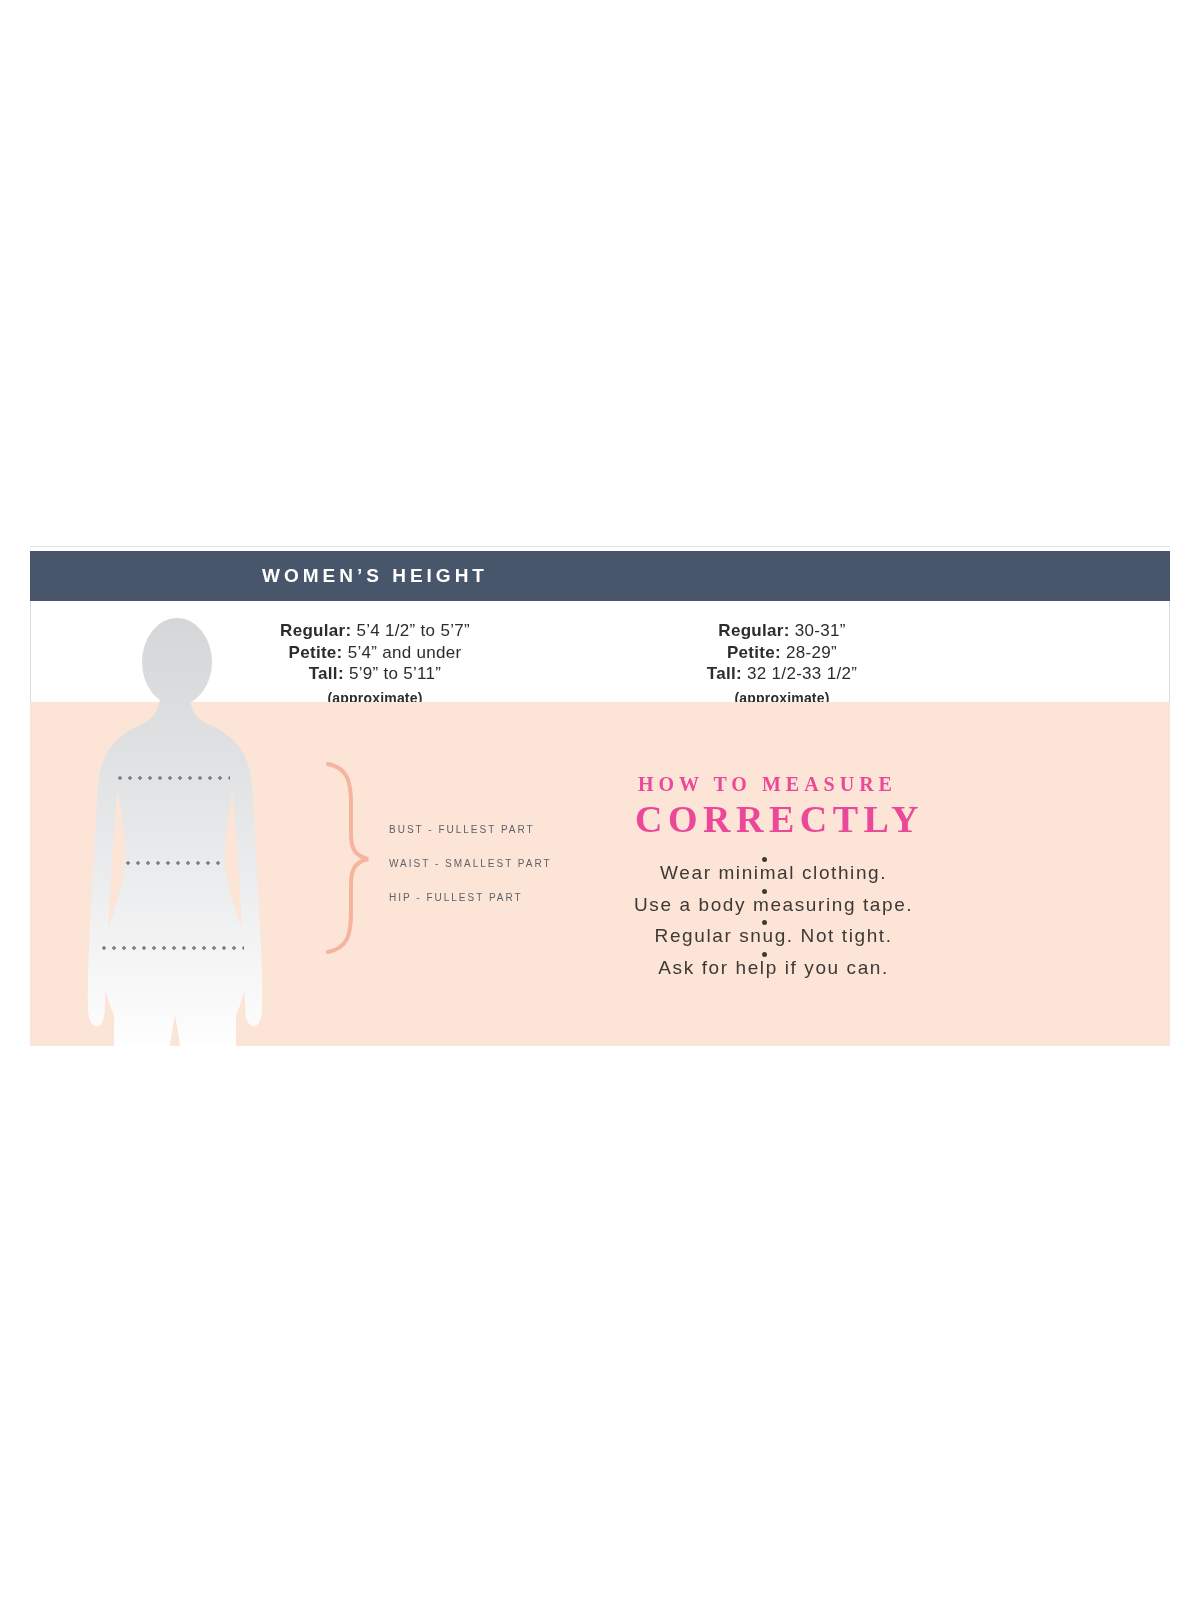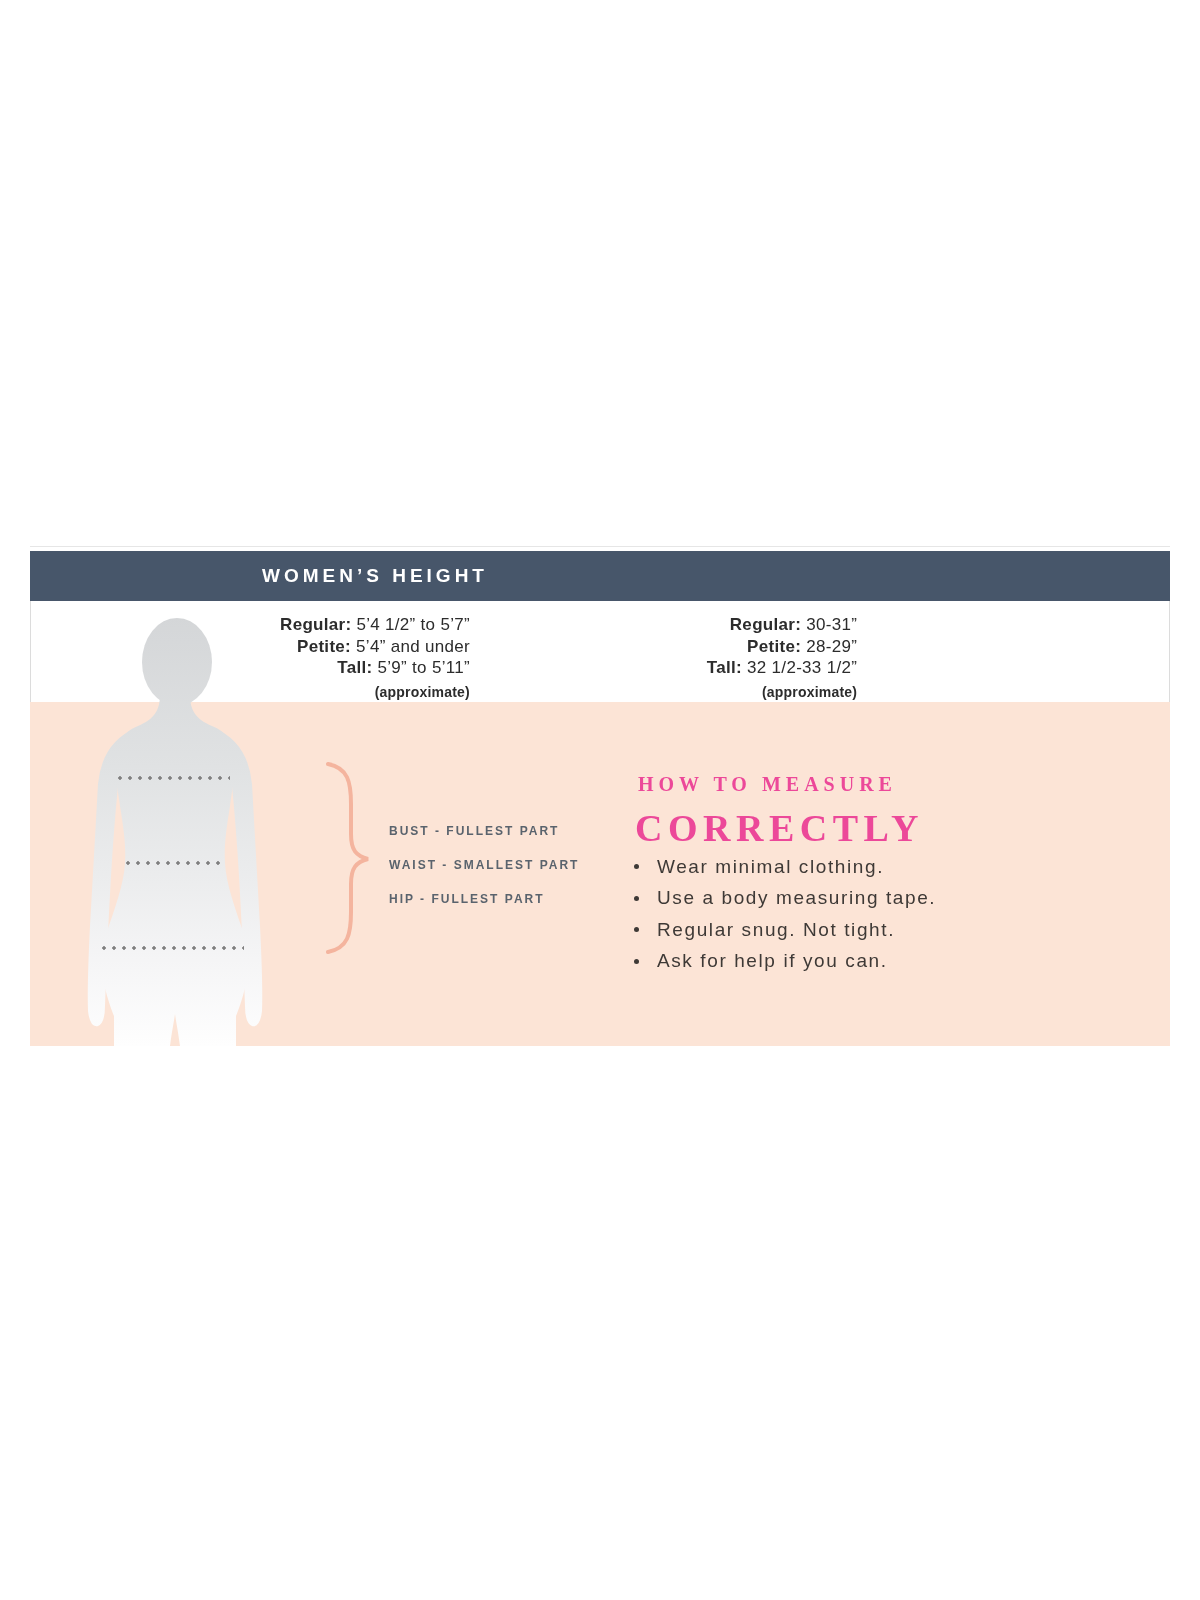--- a/index.html
+++ b/index.html
@@ -7,42 +7,42 @@
         font-family:"Liberation Sans",sans-serif;}
   .hairline{position:absolute;left:30px;top:546px;width:1140px;height:1px;background:#e6e6e6;}
   #band{position:absolute;left:30px;top:551px;width:1140px;height:495px;}
   .header-bar{position:absolute;left:0;top:0;width:1140px;height:50px;background:#47566a;}
   .header-label{position:absolute;top:0;height:50px;line-height:50px;transform:translateX(-50%);
         color:#ffffff;font-weight:bold;font-size:19px;letter-spacing:4px;white-space:nowrap;}
   .header-left{left:345px;}
   .header-right{left:752px;}
   .white-row{position:absolute;left:0;top:50px;width:1138px;height:101px;background:#ffffff;
         border-left:1px solid #dcdcdc;border-right:1px solid #dcdcdc;}
-  .spec-col{position:absolute;top:63px;transform:translateX(-50%);text-align:right;
+  .spec-col{position:absolute;top:69px;transform:translateX(-50%);text-align:center;
         color:#2c2c2c;font-size:17px;line-height:21.5px;letter-spacing:0.3px;white-space:nowrap;}
   .spec-col-left{left:345px;}
   .spec-col-right{left:752px;}
   .spec-note{font-size:14px;font-weight:bold;margin-top:3px;letter-spacing:0.2px;}
   .pink-band{position:absolute;left:0;top:151px;width:1140px;height:344px;background:#fce4d6;}
   .silhouette-svg{position:absolute;left:48px;top:65px;width:194px;height:430px;}
   .dotted{position:absolute;height:4px;background-image:radial-gradient(circle at 2px 2px,#7f7f7f 1.5px,rgba(0,0,0,0) 1.9px);
         background-size:10px 4px;background-repeat:repeat-x;}
   .dot-bust{left:88px;top:225px;width:112px;}
   .dot-waist{left:96px;top:310px;width:96px;}
   .dot-hip{left:72px;top:395px;width:142px;}
   .brace-svg{position:absolute;left:288px;top:209px;width:58px;height:196px;}
   .measure-labels{position:absolute;left:359px;top:273px;}
-  .measure-label{height:14px;margin-bottom:20px;color:#5a636d;font-size:12px;font-weight:bold;
+  .measure-label{height:14px;margin-bottom:20px;color:#5a636d;font-size:10px;font-weight:normal;
         letter-spacing:2px;white-space:nowrap;}
   .howto-heading{position:absolute;left:605px;top:222px;color:#ec4899;
         font-family:"Liberation Serif",serif;white-space:nowrap;}
   .howto-line1{font-size:20px;font-weight:bold;letter-spacing:5px;margin-left:3px;}
-  .howto-line2{font-size:38px;font-weight:bold;letter-spacing:5.5px;margin-top:10px;}
+  .howto-line2{font-size:38px;font-weight:bold;letter-spacing:5.5px;margin-top:1px;}
   .tips{position:absolute;left:604px;top:306px;}
-  .tip-item{display:flex;align-items:center;height:19px;margin-bottom:12.5px;}
+  .tip-item{display:flex;align-items:center;height:19px;margin-bottom:12.5px;flex-direction:column;}
   .bullet-dot{width:5px;height:5px;border-radius:50%;background:#3e3936;margin-right:18px;flex:0 0 auto;}
   .tip-text{color:#3e3936;font-size:19px;letter-spacing:1.6px;white-space:nowrap;}
 </style>
 </head>
 <body>
 
 <div id="page">
   <div class="hairline"></div>
 
   <div id="band">

